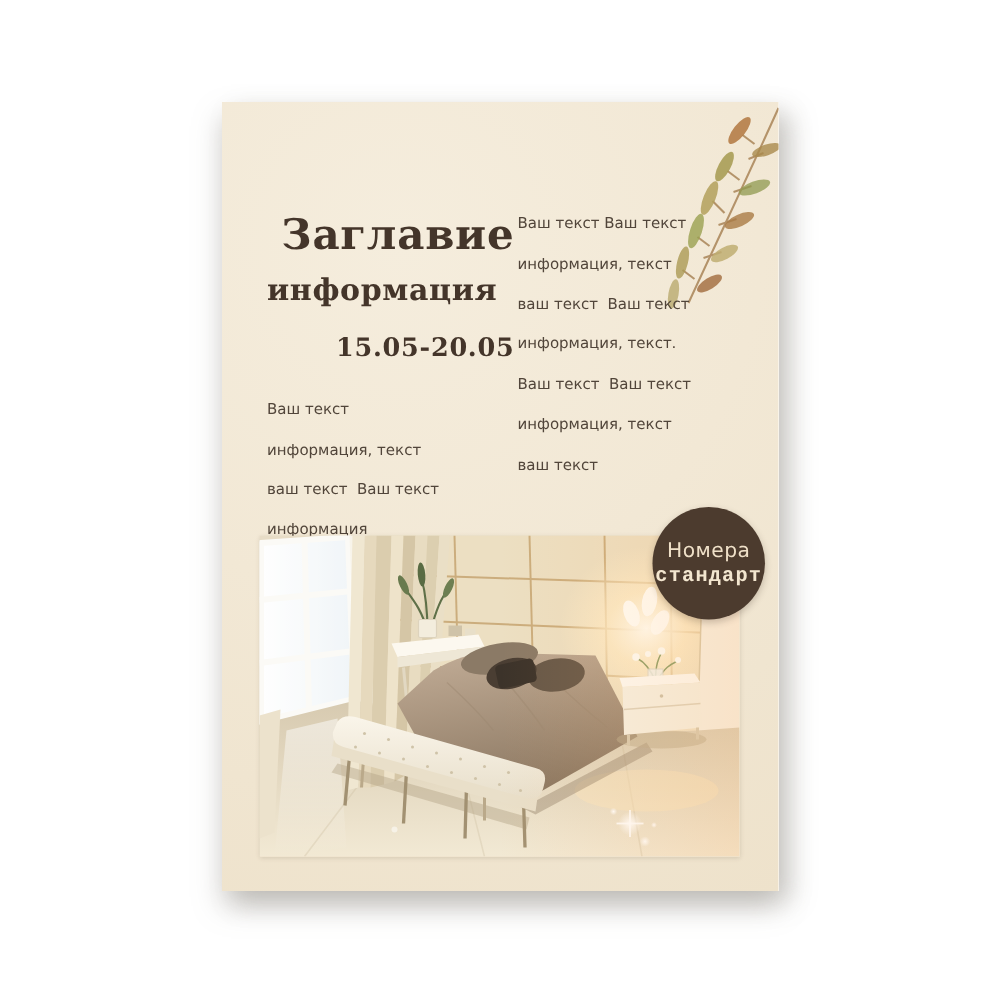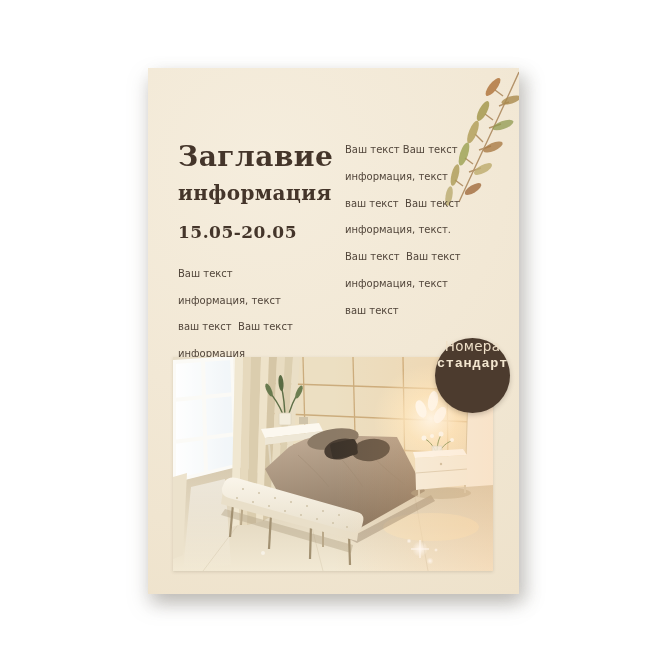--- a/index.html
+++ b/index.html
@@ -20,41 +20,41 @@
   .logo-icon{width:36px;height:36px;flex:0 0 auto;}
   .logo-label{
     margin-left:9px;font-size:13.5px;letter-spacing:.9px;color:#4a3e33;
     font-family:"DejaVu Sans", sans-serif;white-space:pre;
   }
   .leaf{position:absolute;right:-4px;top:2px;width:82px;height:138px;}
   
   .col-left{position:absolute;left:30px;top:74px;width:165px;}
   .title1{
     font-family:"DejaVu Serif", serif;font-weight:bold;font-size:28px;
-    color:#44352a;letter-spacing:.5px;line-height:1.1;
+    color:#44352a;letter-spacing:.5px;line-height:1.1;text-align:right;
   }
   .title2{
     font-family:"DejaVu Serif", serif;font-weight:bold;font-size:20px;
     color:#44352a;letter-spacing:.4px;margin-top:8px;
   }
   .dates{
     font-family:"DejaVu Serif", serif;font-weight:bold;font-size:17px;
-    color:#44352a;letter-spacing:.5px;margin-top:17px;
+    color:#44352a;letter-spacing:.5px;margin-top:17px;text-align:right;
   }
   .body-lines{margin-top:19px;}
   .tline{
     font-size:10px;color:#51453a;line-height:26.8px;white-space:pre;
   }
   
   .col-right{position:absolute;left:197px;top:69px;width:160px;}
   
   .badge{
     position:absolute;left:287px;top:270px;width:75px;height:75px;border-radius:50%;
     background:#4c3b2e;z-index:3;
-    display:flex;flex-direction:column;align-items:center;
+    display:flex;flex-direction:column;align-items:center;justify-content:center;
     box-shadow:0 2px 5px rgba(60,45,30,.25);
   }
   .badge-l1{font-size:13.5px;color:#efe0c8;letter-spacing:.3px;}
   .badge-l2{
     font-family:Liberation Mono, monospace;font-weight:bold;font-size:13.5px;
     color:#f3e6cf;letter-spacing:.8px;margin-top:2px;
   }
   
   .photo{position:absolute;left:25px;top:289px;width:320px;height:214px;z-index:1;
     box-shadow:0 1px 3px rgba(90,75,55,.18);}

